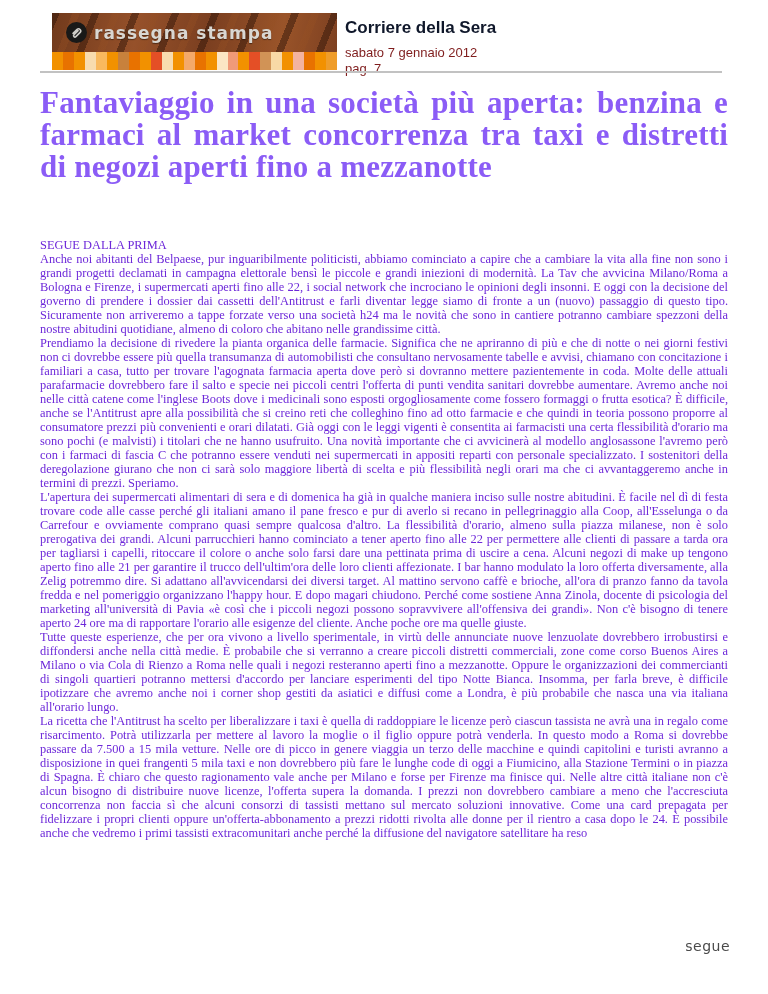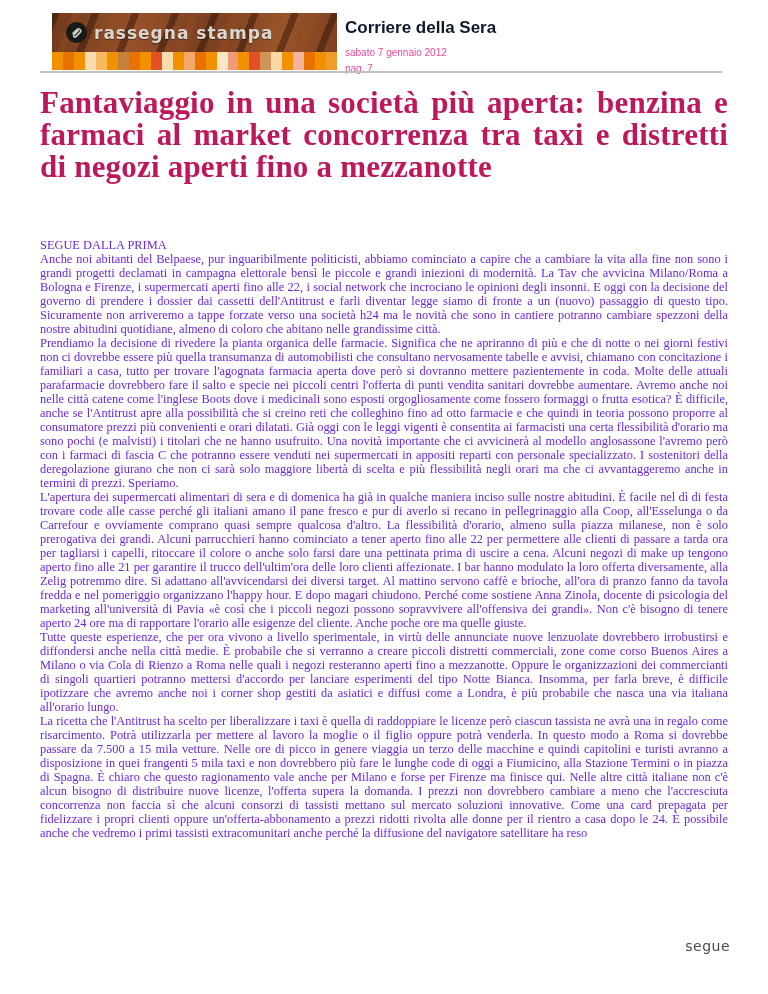--- a/index.html
+++ b/index.html
@@ -71,40 +71,40 @@
     padding-top: 5px;
     font-family: "Liberation Sans", sans-serif;
   }
   .newspaper-name {
     font-size: 17px;
     font-weight: bold;
     color: #0f172a;
     margin-bottom: 7px;
   }
   .issue-date, .page-ref {
-    font-size: 10px;
-    color: #ec4899;
+    font-size: 13px;
+    color: #7f1d1d;
     line-height: 16px;
   }
   
   .rule {
     position: absolute;
     top: 71px; left: 40px;
     width: 682px; height: 2px;
     border: none;
     background: #c2c2c2;
   }
   
   .title {
     position: absolute;
     top: 87px; left: 40px;
     width: 688px;
     font-family: "Liberation Serif", serif;
     font-weight: bold;
-    color: #be185d;
+    color: #8b5cf6;
     font-size: 31px;
     line-height: 32px;
     text-align: justify;
     text-align-last: left;
     letter-spacing: 0.2px;
   }
   .body-text {
     position: absolute;
     top: 238px; left: 40px;
     width: 688px;

